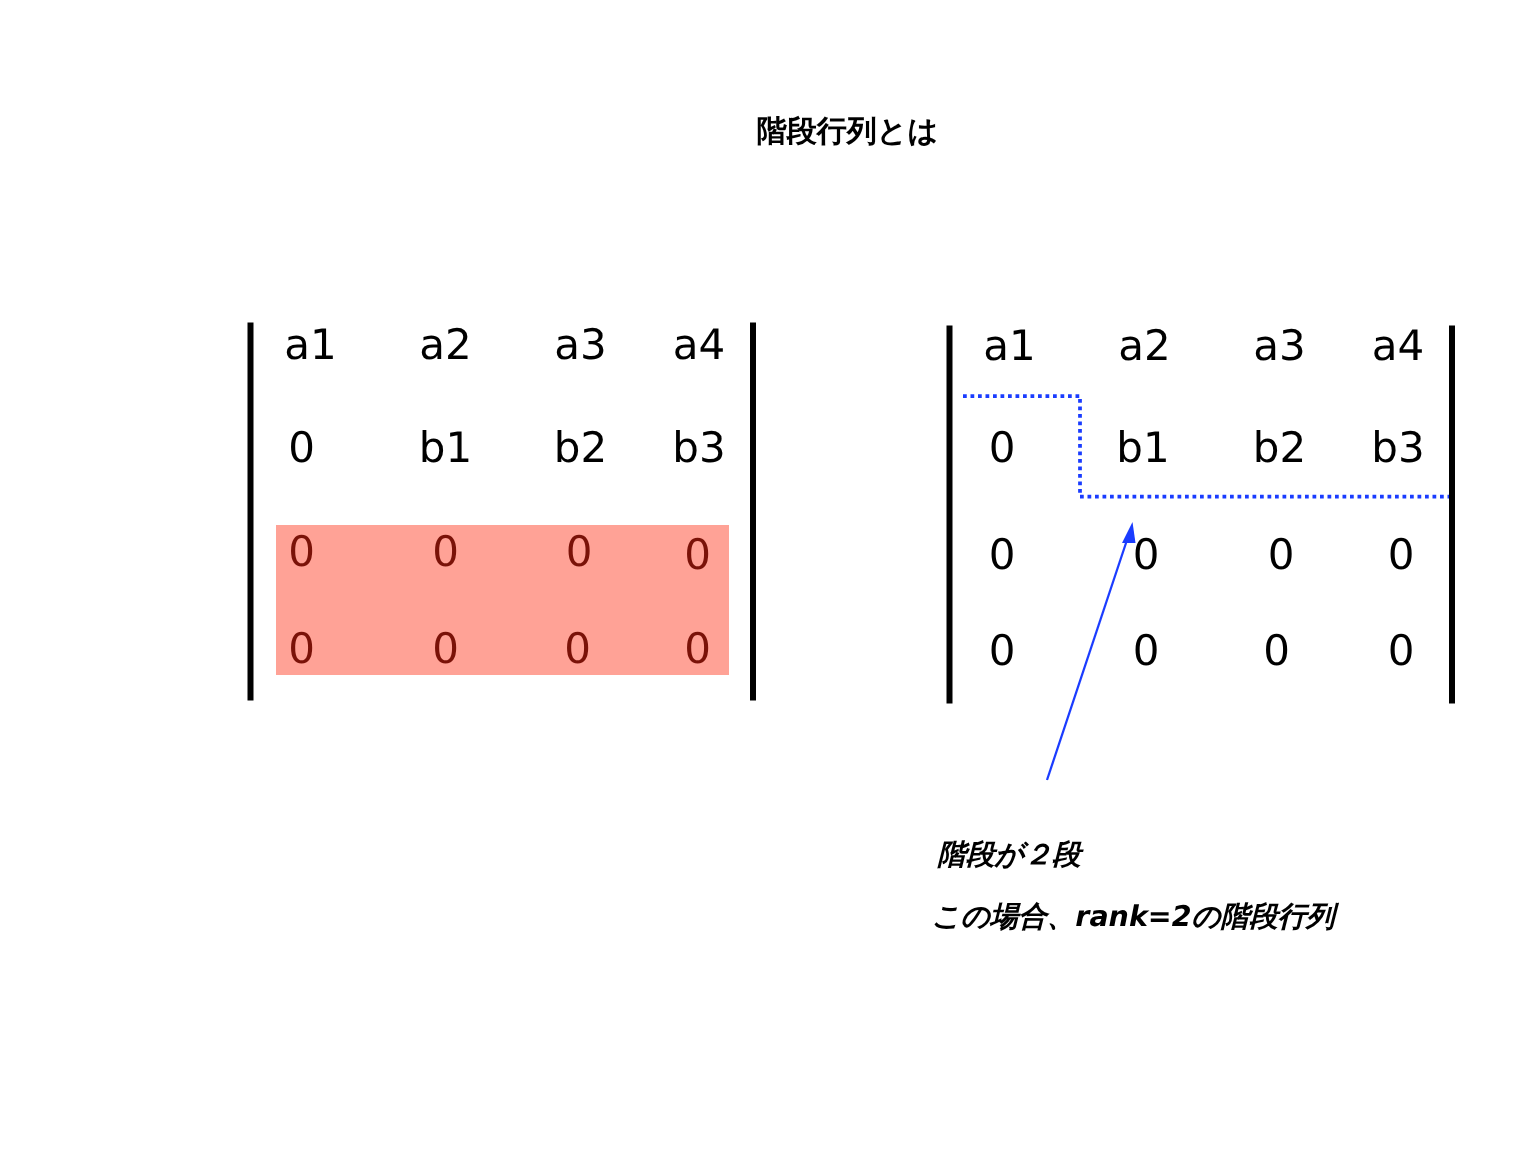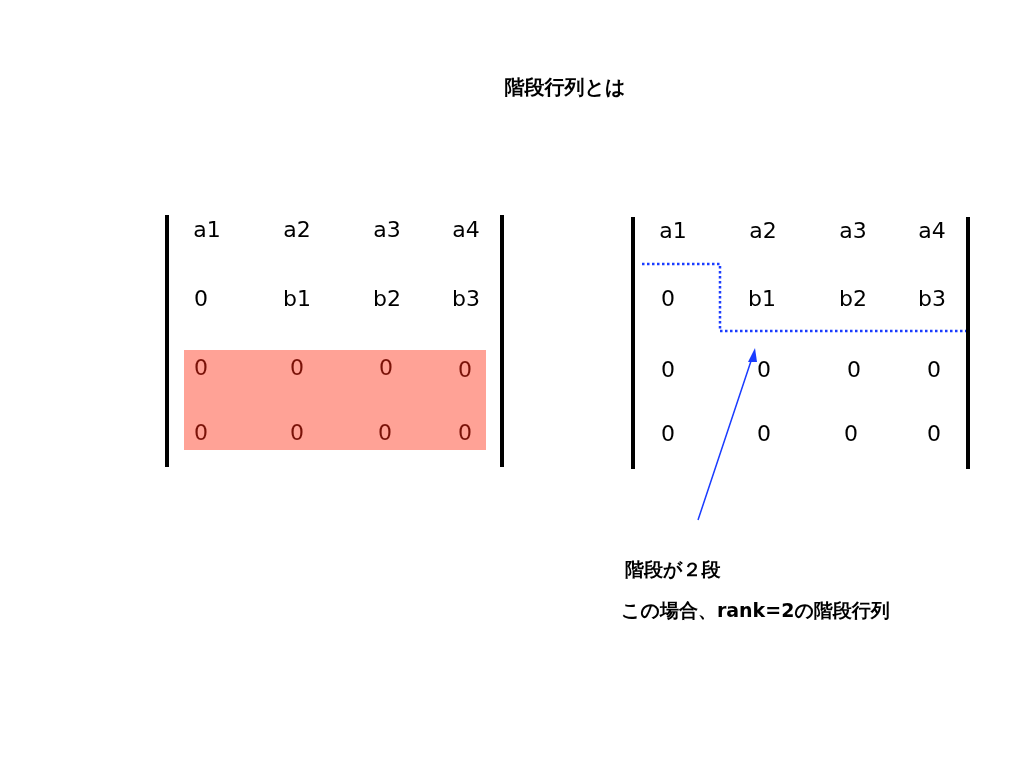--- a/index.html
+++ b/index.html
@@ -3,24 +3,24 @@
   <meta charset="utf-8">
   <style>
     html, body { margin: 0; padding: 0; }
     body {
       width: 1024px; height: 768px; background: #ffffff; position: relative; overflow: hidden;
       font-family: "DejaVu Sans", sans-serif; color: #000;
     }
     .abs { position: absolute; }
     .title { left: 0; width: 1130px; top: 74px; text-align: center; font-size: 20px; font-weight: bold; }
     .bar { position: absolute; width: 4px; background: #000; }
-    .cell { position: absolute; font-size: 22px; line-height: 26px; transform: translate(-50%, -50%); white-space: nowrap; }
+    .cell { position: absolute; font-size: 28px; line-height: 26px; transform: translate(-50%, -50%); white-space: nowrap; }
     .cell.zero-red { color: #7a1208; }
     .shade { position: absolute; left: 184px; top: 350px; width: 302px; height: 100px; background: #ffa296; }
-    .caption { position: absolute; font-size: 19px; font-weight: bold; white-space: nowrap; }
+    .caption { position: absolute; font-size: 19px; font-weight: bold; white-space: nowrap; font-style: italic; }
     svg.overlay { position: absolute; left: 0; top: 0; width: 1024px; height: 768px; pointer-events: none; }
   </style>
 </head>
 <body>
 
 <div class="abs title">階段行列とは</div>
 
 <div>
   <div class="shade"></div>
   <div class="bar" style="left:165px; top:215px; height:252px;"></div>

